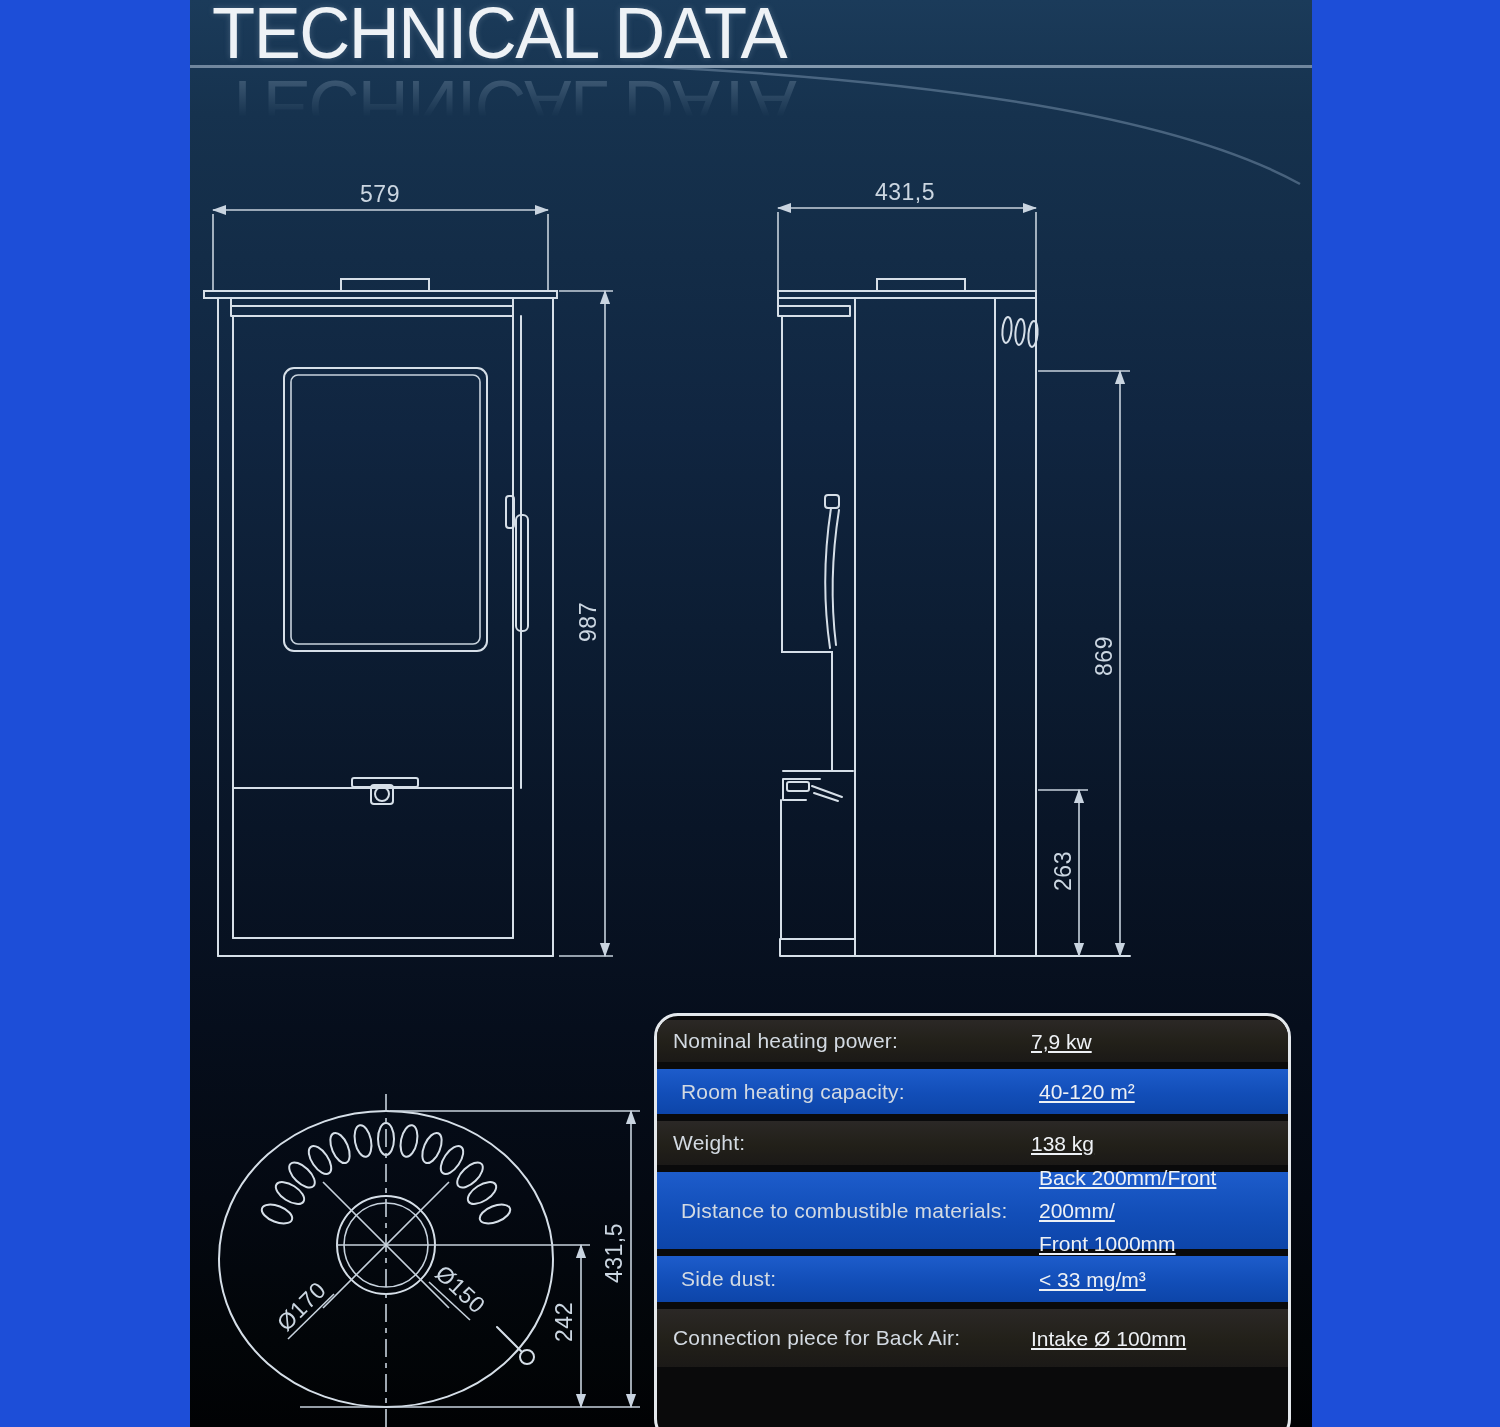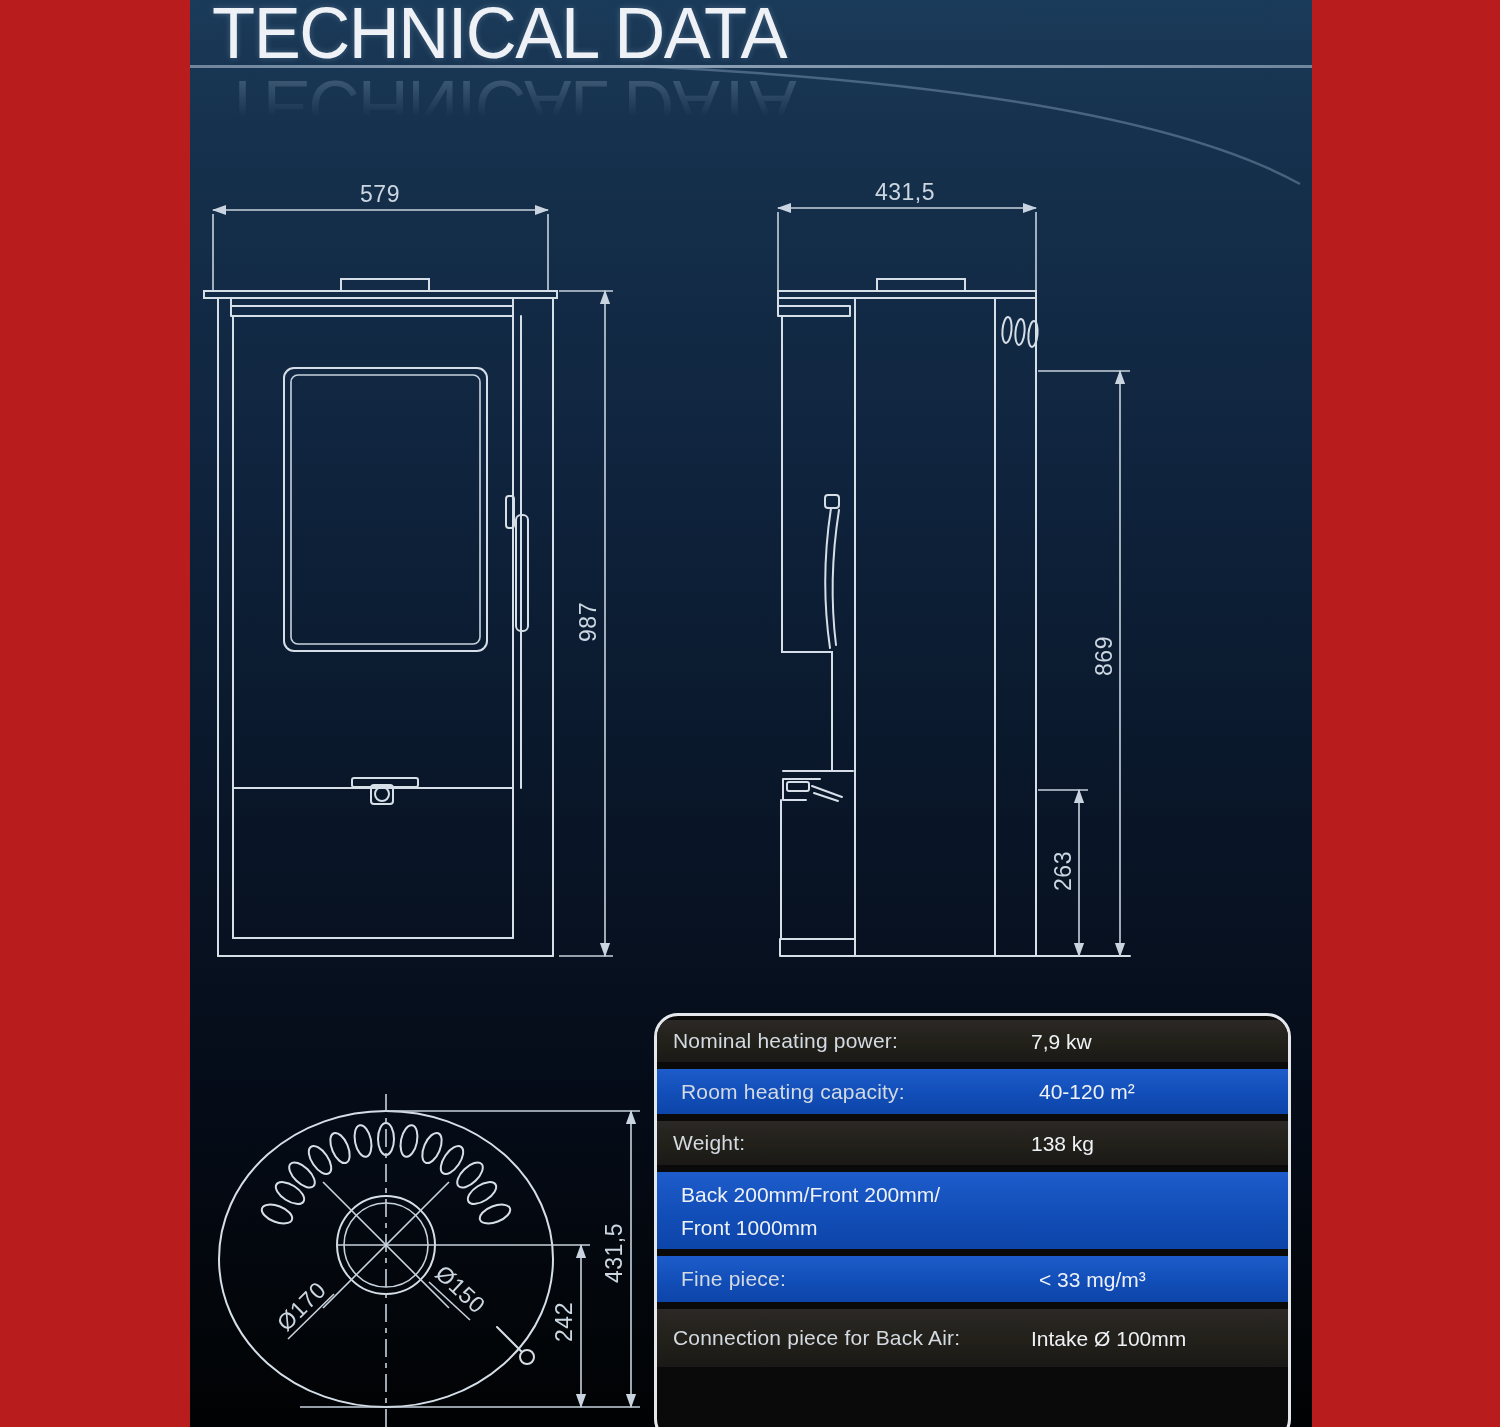--- a/index.html
+++ b/index.html
@@ -1,18 +1,18 @@
 <!DOCTYPE html>
 <html><head>
 <meta charset="utf-8">
 <style>
   html,body { margin:0; padding:0; background:#ffffff; }
   .page {
     position:relative; width:1500px; height:1427px; overflow:hidden;
-    background:#b91c1c; font-family:"Liberation Sans", sans-serif;
+    background:#1d4ed8; font-family:"Liberation Sans", sans-serif;
   }
   .panel {
     position:absolute; left:190px; top:0; width:1122px; height:1427px;
     background:linear-gradient(180deg,
       #1b3b5a 0%, #16324e 8%, #132c47 18%, #102540 30%,
       #0c1d33 44%, #091527 58%, #060e1c 72%, #040912 84%,
       #020508 94%, #010204 100%);
   }
   .page-title {
     position:absolute; left:212px; top:-2px; width:900px;
@@ -55,21 +55,21 @@
     width:100%; box-sizing:border-box;
   }
   .row-dark { background:linear-gradient(180deg,#2b2826 0%,#222019 55%,#1b1917 100%); }
   .row-blue { background:linear-gradient(180deg,#1d5ccb 0%,#124eb8 55%,#0d45a9 100%);padding-left:24px; }
   .h1{height:42px} .h2{height:45px} .h3{height:44px} .h4{height:77px}
   .h5{height:48px} .h6{height:46px} .h7{height:58px}
   .spec-label {
     flex:0 0 358px; font-size:21px; color:#d3dae2; letter-spacing:.2px;
   }
   .spec-value {
-    font-size:21px; line-height:33px; color:#eef1f5; white-space:pre-line;
+    font-size:21px; line-height:33px; color:#eef1f5; white-space:pre-line;text-decoration:underline;
   }
 </style>
 </head>
 <body>
 
 <div class="page">
   <div class="panel"></div>
 
   <div class="page-title">TECHNICAL DATA</div>
   <div class="title-rule"></div>
@@ -203,25 +203,26 @@
     </div>
     <div class="spec-row row-blue h2">
       <div class="spec-label">Room heating capacity:</div>
       <div class="spec-value">40-120 m²</div>
     </div>
     <div class="spec-row row-dark h3">
       <div class="spec-label">Weight:</div>
       <div class="spec-value">138 kg</div>
     </div>
     <div class="spec-row row-blue h4">
+      <div class="spec-label">Distance to combustible materials:</div>
       <div class="spec-value">Back 200mm/Front 200mm/
 Front 1000mm</div>
     </div>
     <div class="spec-row row-blue h6">
-      <div class="spec-label">Fine piece:</div>
+      <div class="spec-label">Side dust:</div>
       <div class="spec-value">&lt; 33 mg/m³</div>
     </div>
     <div class="spec-row row-dark h7">
       <div class="spec-label">Connection piece for Back Air:</div>
       <div class="spec-value">Intake Ø 100mm</div>
     </div>
   </div>
 </div>
 
 </body></html>

